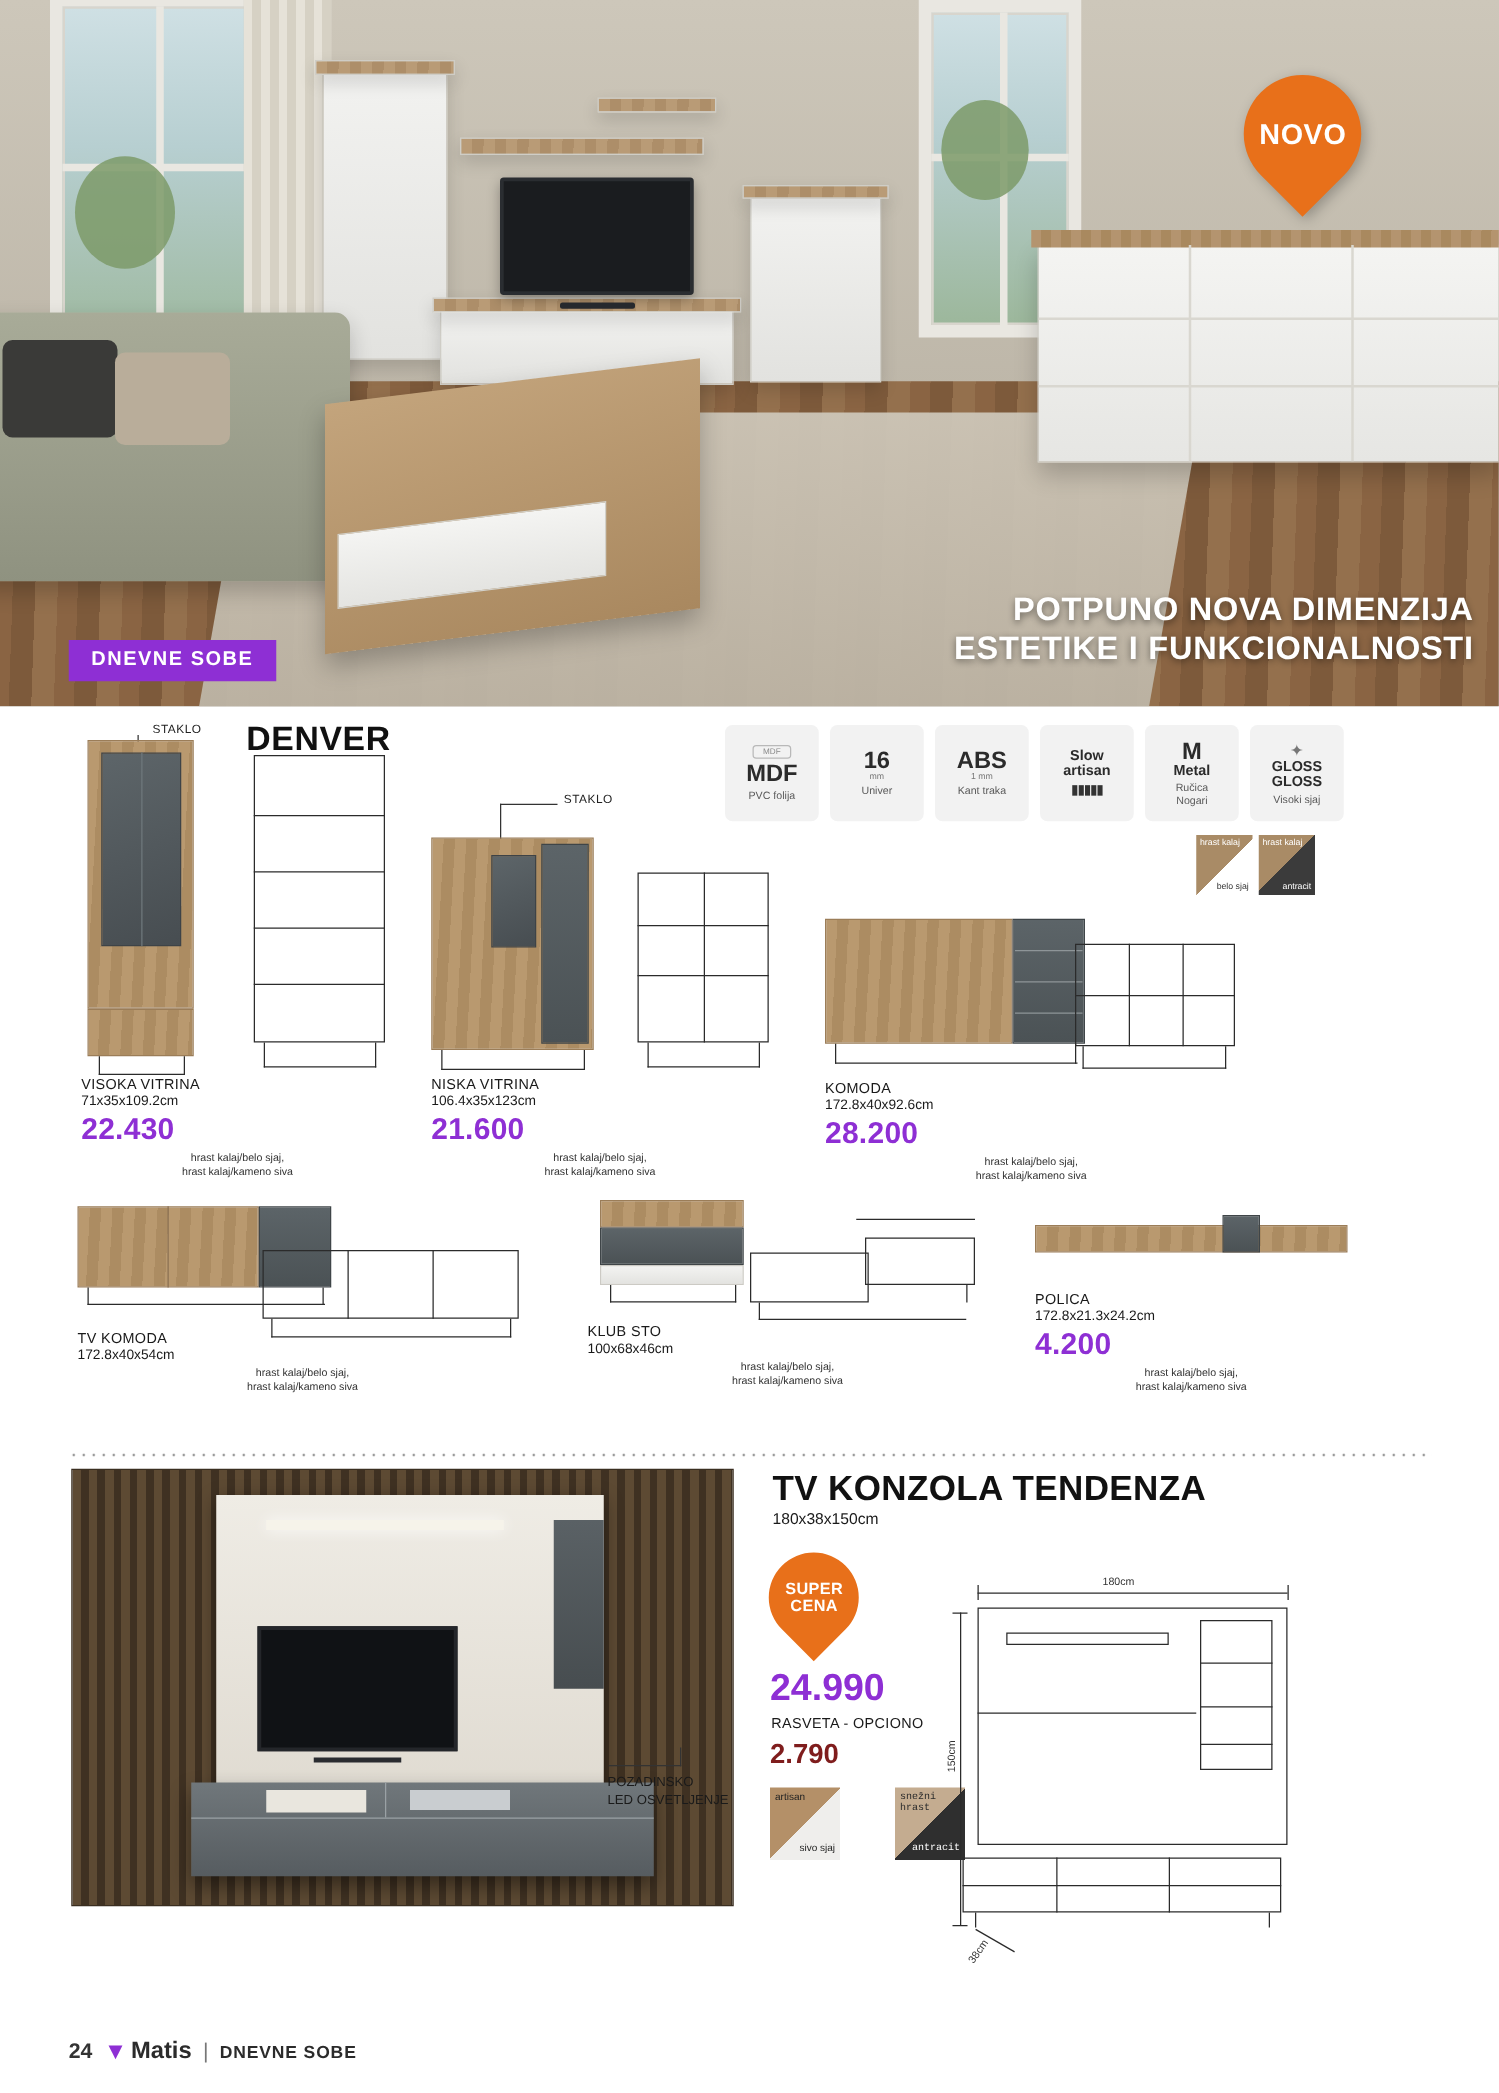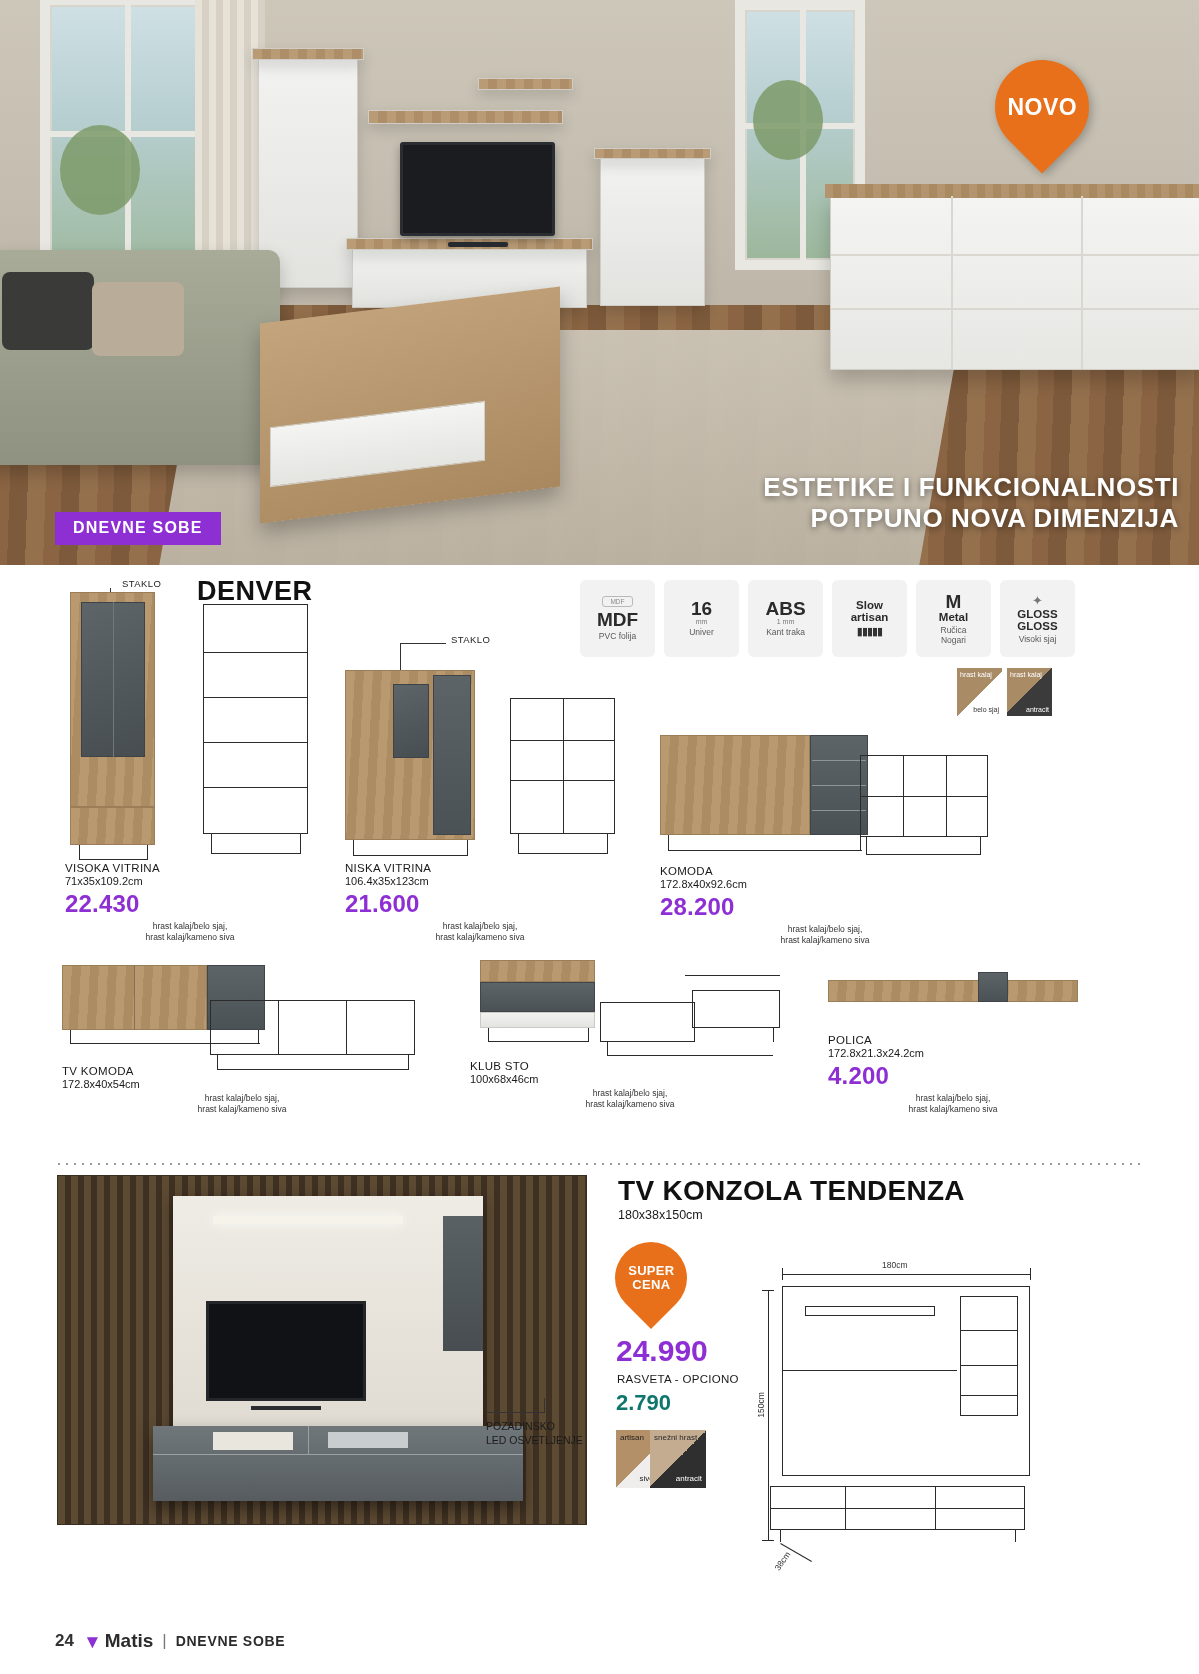--- a/index.html
+++ b/index.html
@@ -223,26 +223,26 @@
     background:#e8701a; border-radius:50% 50% 50% 0;
     transform:rotate(-45deg);
     display:flex; align-items:center; justify-content:center;
   }
   .badge-super span {
     transform:rotate(45deg); color:#fff; font-weight:bold;
     font-size:13px; line-height:1.1; text-align:center; letter-spacing:.3px;
   }
   .tend-price { position:absolute; left:616px; top:1334px; font-size:30px; font-weight:bold; color:#8e2fd4;}
   .tend-opt   { position:absolute; left:617px; top:1373px; font-size:11.5px; color:#1a1a1a; letter-spacing:.3px;}
-  .tend-price2{ position:absolute; left:616px; top:1390px; font-size:22px; font-weight:bold; color:#0f766e;}
+  .tend-price2{ position:absolute; left:616px; top:1390px; font-size:22px; font-weight:bold; color:#7f1d1d;}
   .sw2 { position:absolute; width:56px; height:58px; font-size:8px; }
   .sw2 .t { position:absolute; left:4px; top:4px; line-height:1.1;}
   .sw2 .b { position:absolute; right:4px; bottom:4px; line-height:1.1; text-align:right;}
   .sw2.artisan { left:616px; top:1430px; background:linear-gradient(135deg,#b49068 0 50%,#efeeec 50% 100%); color:#222;}
-  .sw2.snow { left:650px; top:1430px; background:linear-gradient(135deg,#c4ac90 0 50%,#2f2f2f 50% 100%); color:#fff;}
+  .sw2.snow { left:716px; top:1430px; background:linear-gradient(135deg,#c4ac90 0 50%,#2f2f2f 50% 100%); color:#fff;font-family:Liberation Mono, monospace;}
   .sw2.snow .t { color:#2b2b2b; }
   .led-note { position:absolute; left:486px; top:1420px; font-size:10.5px; color:#1a1a1a; line-height:1.3;}
 
   .tech-wire { position:absolute; left:760px; top:1260px; width:270px; height:310px; }
   .dimlabel { position:absolute; font-size:8.5px; color:#333; }
 
   
   .footer { position:absolute; left:55px; bottom:22px; display:flex; align-items:center; gap:9px;}
   .pg { font-size:17px; color:#333; font-weight:bold;}
   .brand { display:flex; align-items:center; gap:3px; }
@@ -301,22 +301,22 @@
     <div class="table">
       <div class="drawer"></div>
     </div>
   </div>
 
   <div class="badge-novo">
     <span>NOVO</span>
   </div>
 
   <div class="hero-claim">
+    <div>POTPUNO NOVA DIMENZIJA</div>
     <div>ESTETIKE I FUNKCIONALNOSTI</div>
-    <div>POTPUNO NOVA DIMENZIJA</div>
   </div>
 
   <div class="cat-tab">DNEVNE SOBE</div>
 </div>
 
 <div class="denver-title">DENVER</div>
 
 <div class="features">
   <div class="feat">
     <div class="mdf-chip">MDF</div>

